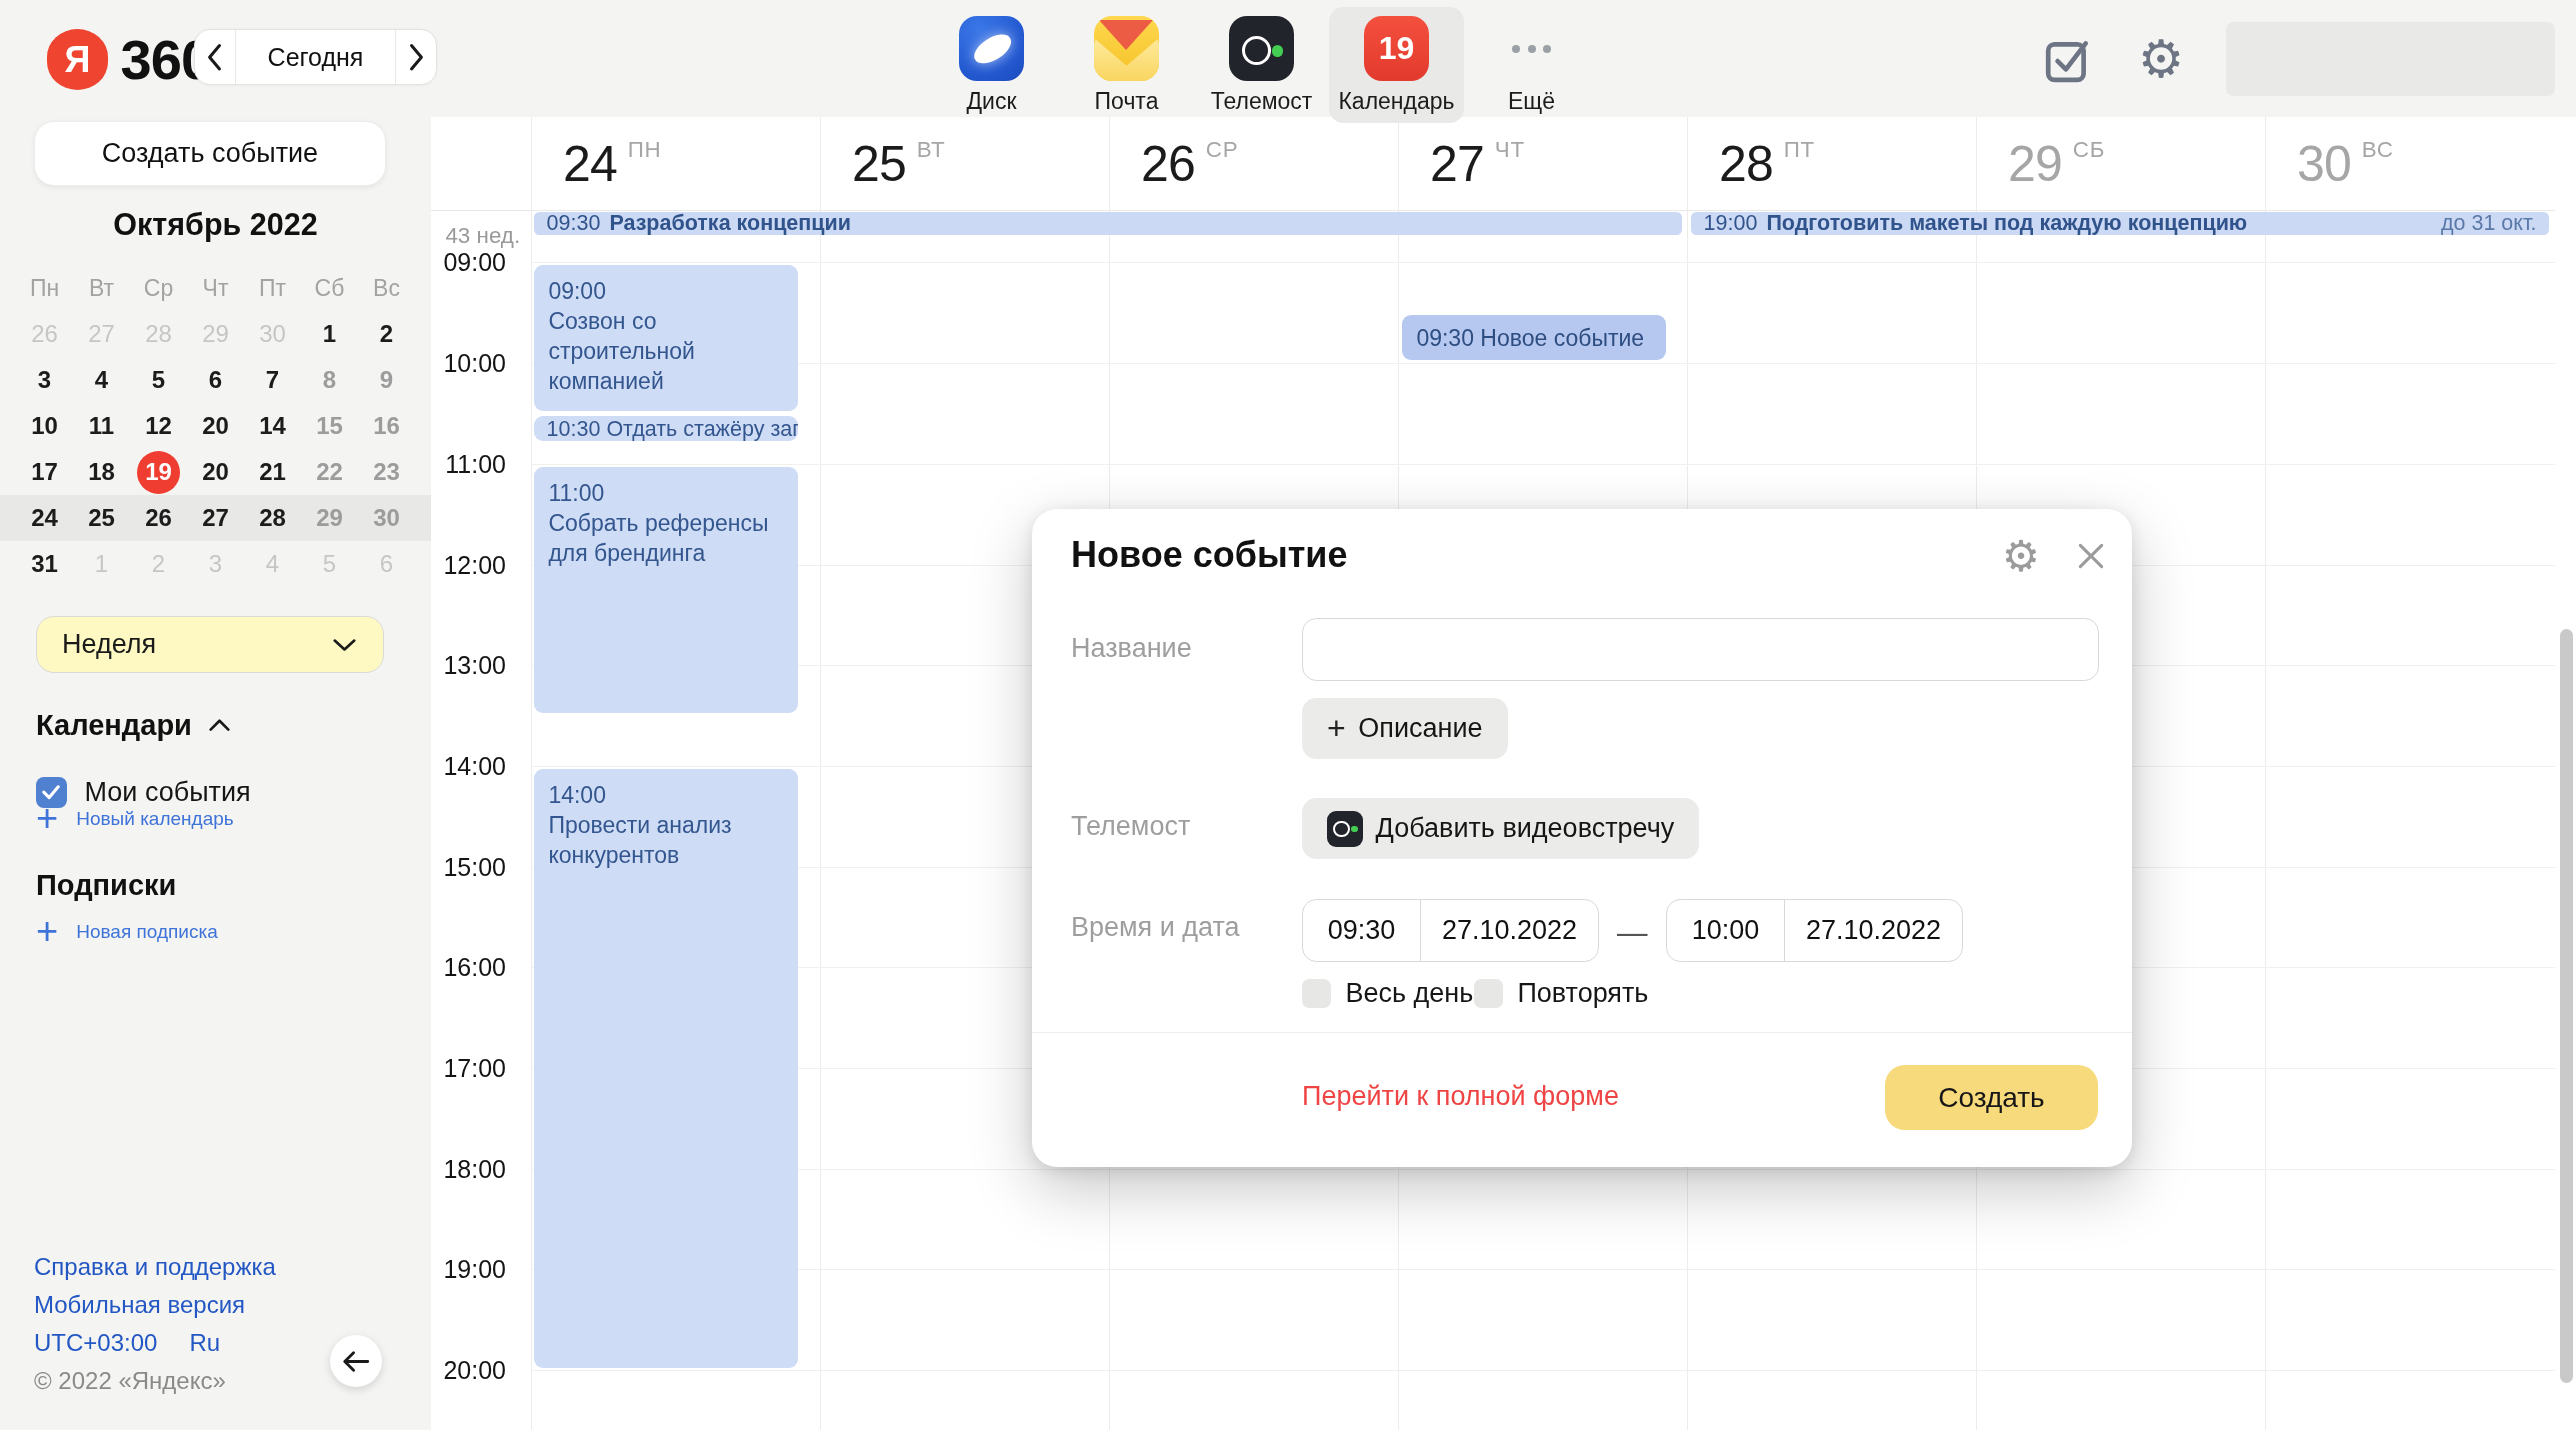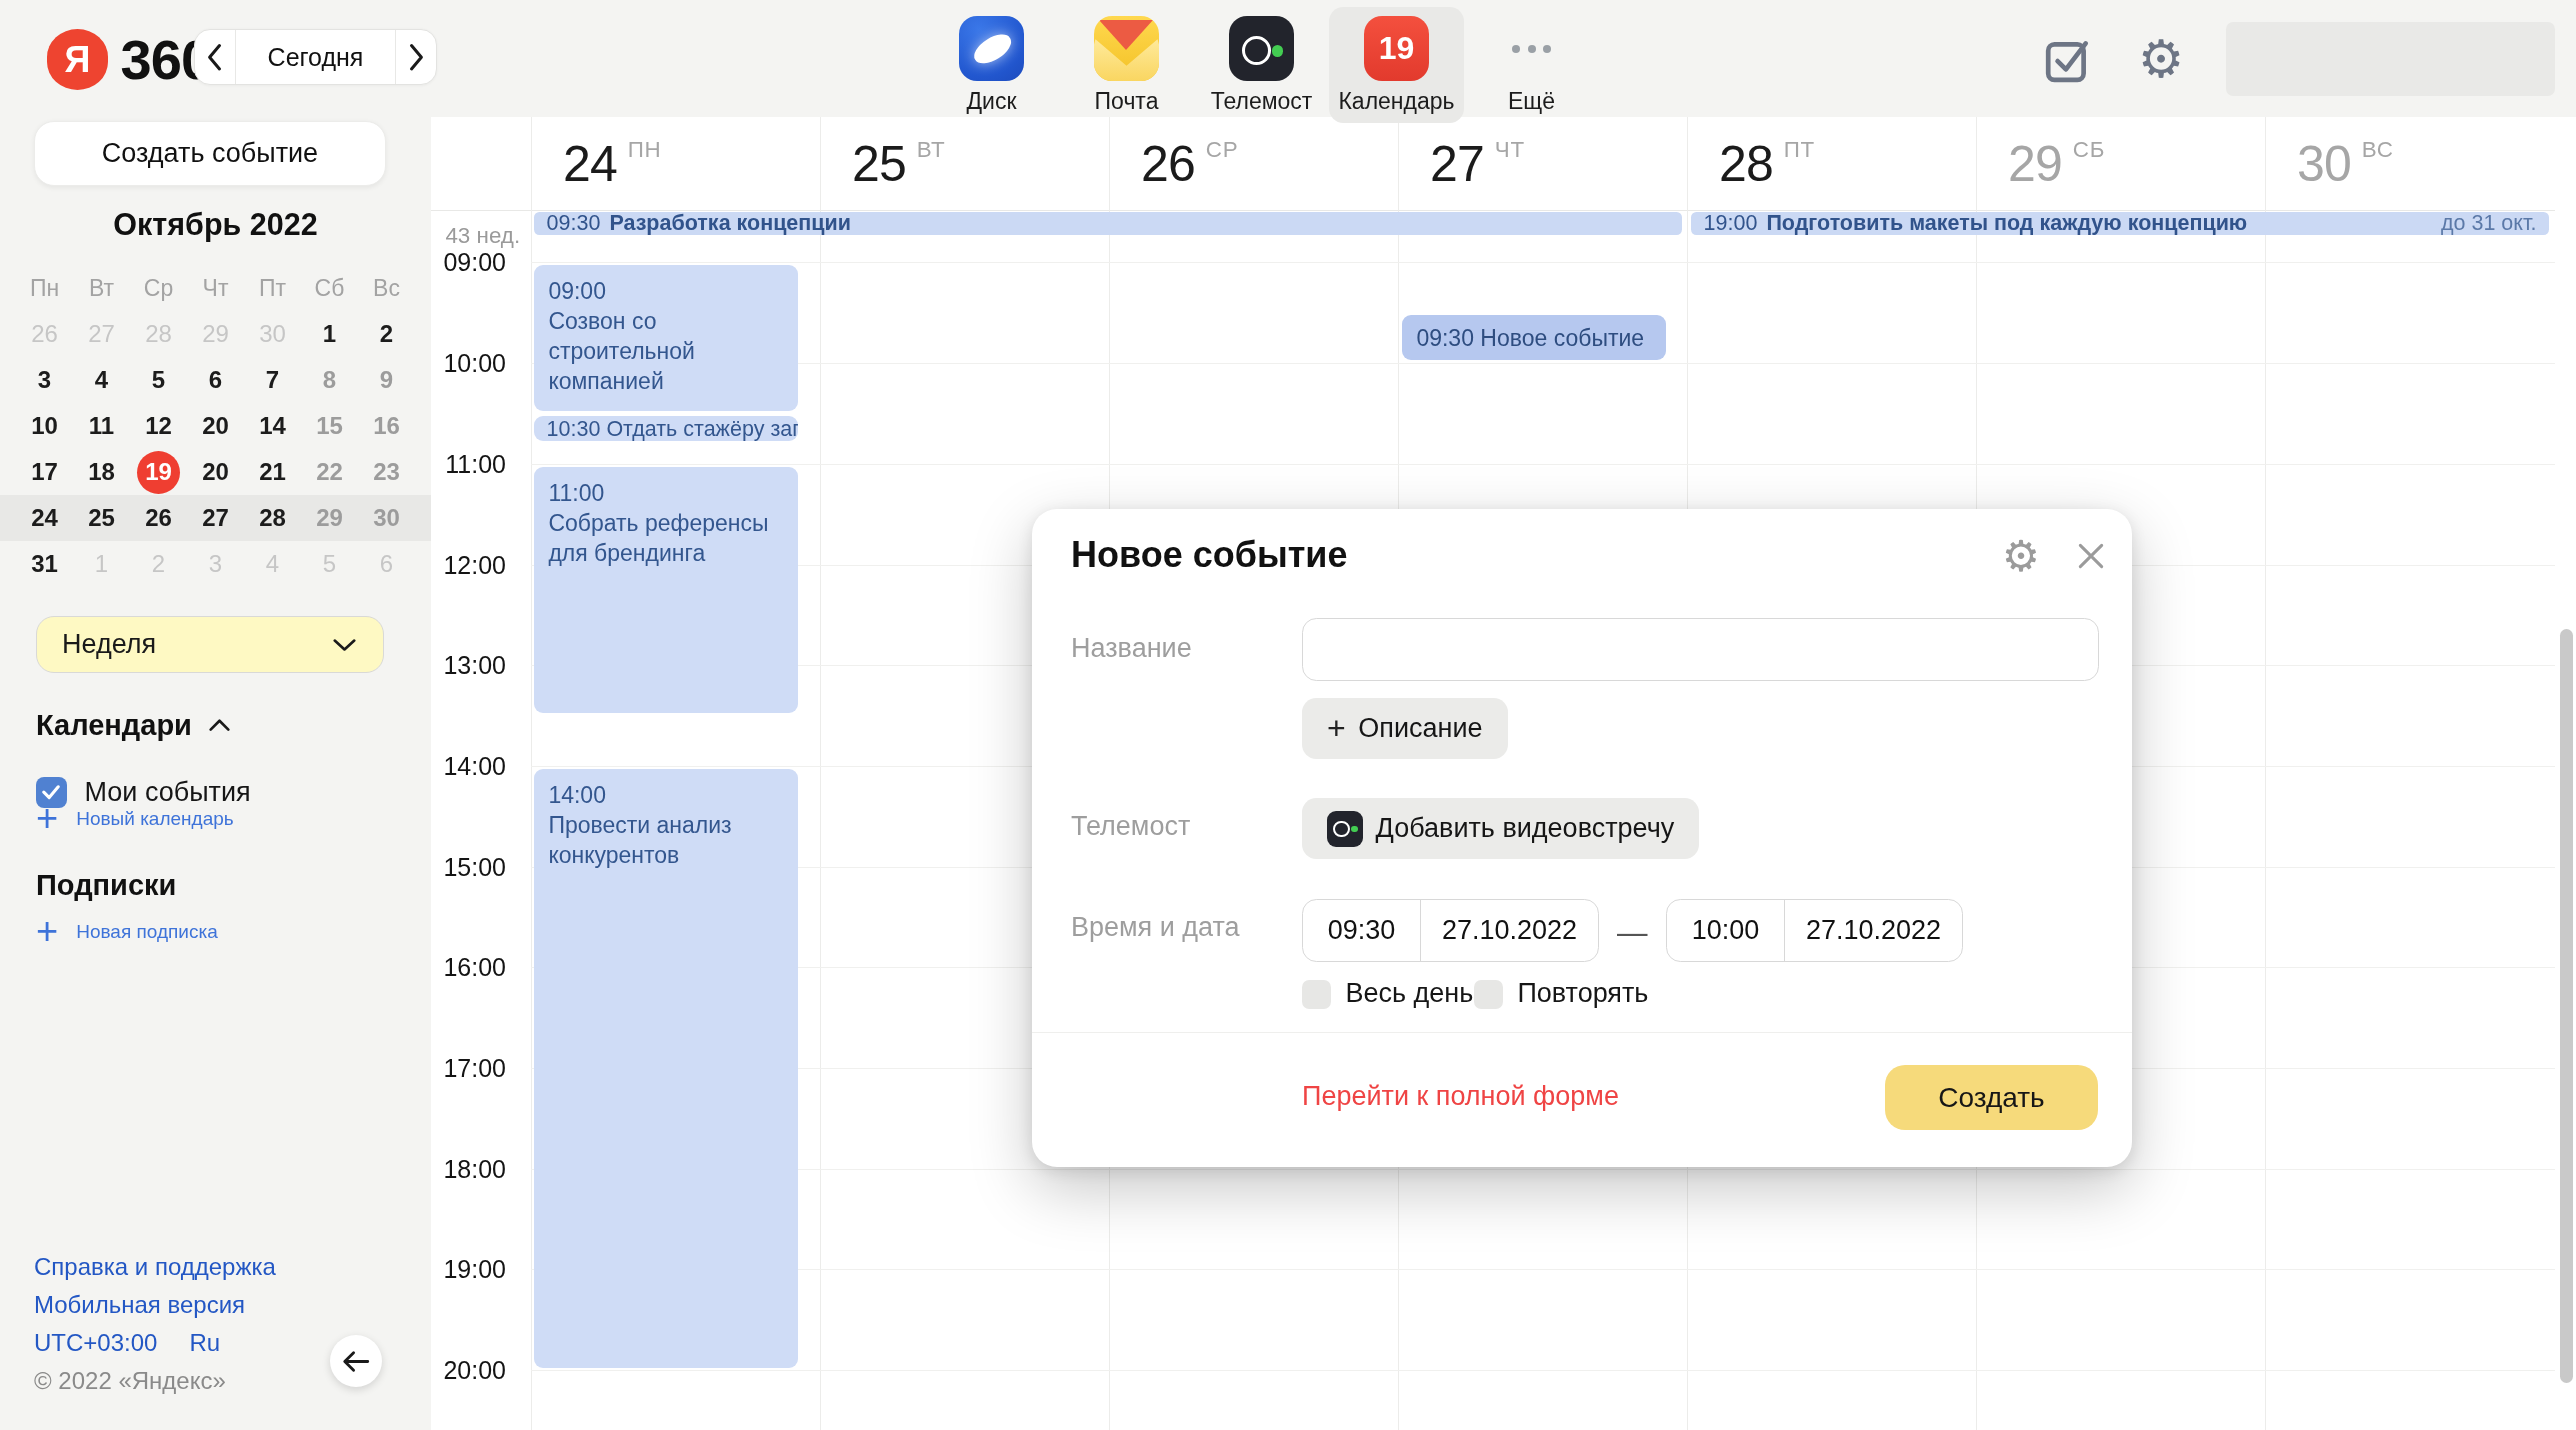--- a/index.html
+++ b/index.html
@@ -105,21 +105,21 @@
   .m-input { position:absolute; left:270px; top:109px; width:797px; height:63px; border:1.8px solid #d8d8d8; border-radius:14.4px; background:#fff; font-size:27px; padding:0 20px; outline:none; font-family:inherit; }
   .m-btn-gray { position:absolute; background:#ebebe9; border:none; border-radius:14.4px; font-size:27px; color:#161616; display:flex; align-items:center; gap:12.6px; padding:0 25px; cursor:pointer; font-family:inherit; }
   .plus-dark { font-size:32px; font-weight:300; color:#222; }
   .mini-tm { width:36px; height:36px; background:#22242c; border-radius:9px; position:relative; flex:none; }
   .mini-tm::before { content:""; position:absolute; left:6.3px; top:10px; width:12.6px; height:12.6px; border:2.7px solid #fff; border-radius:50%; }
   .mini-tm::after { content:""; position:absolute; right:5.4px; top:15.3px; width:6.3px; height:6.3px; background:#43cd52; border-radius:50%; }
   .dt-ctrl { position:absolute; top:390px; height:63px; border:1.8px solid #d8d8d8; border-radius:14.4px; display:flex; align-items:stretch; overflow:hidden; background:#fff; }
   .dt-time { width:118px; display:flex; align-items:center; justify-content:center; font-size:27px; color:#111; border-right:1.8px solid #d8d8d8; cursor:pointer; }
   .dt-date { width:177px; display:flex; align-items:center; justify-content:center; font-size:27px; color:#111; cursor:pointer; }
   .dt-dash { position:absolute; top:406px; left:585px; font-size:30.5px; color:#555; }
-  .m-check { position:absolute; display:flex; align-items:flex-end; gap:14.4px; font-size:27px; color:#161616; cursor:pointer; }
+  .m-check { position:absolute; display:flex; align-items:center; gap:14.4px; font-size:27px; color:#161616; cursor:pointer; }
   .chk-box { width:29px; height:29px; background:#e7e7e5; border-radius:7.2px; }
   .m-divider { position:absolute; left:0; right:0; top:523px; height:0.9px; background:#efefed; }
   .full-form-link { position:absolute; left:270px; top:572px; font-size:27px; color:#ef4444; cursor:pointer; }
   .create-yellow { position:absolute; left:853px; top:556px; width:213px; height:65px; background:#f6da7b; border:none; border-radius:20px; font-size:28px; font-weight:500; color:#161616; cursor:pointer; font-family:inherit; }
 </style>
 </head>
 <body>
 
 <div class="topbar">
   <div class="logo">

